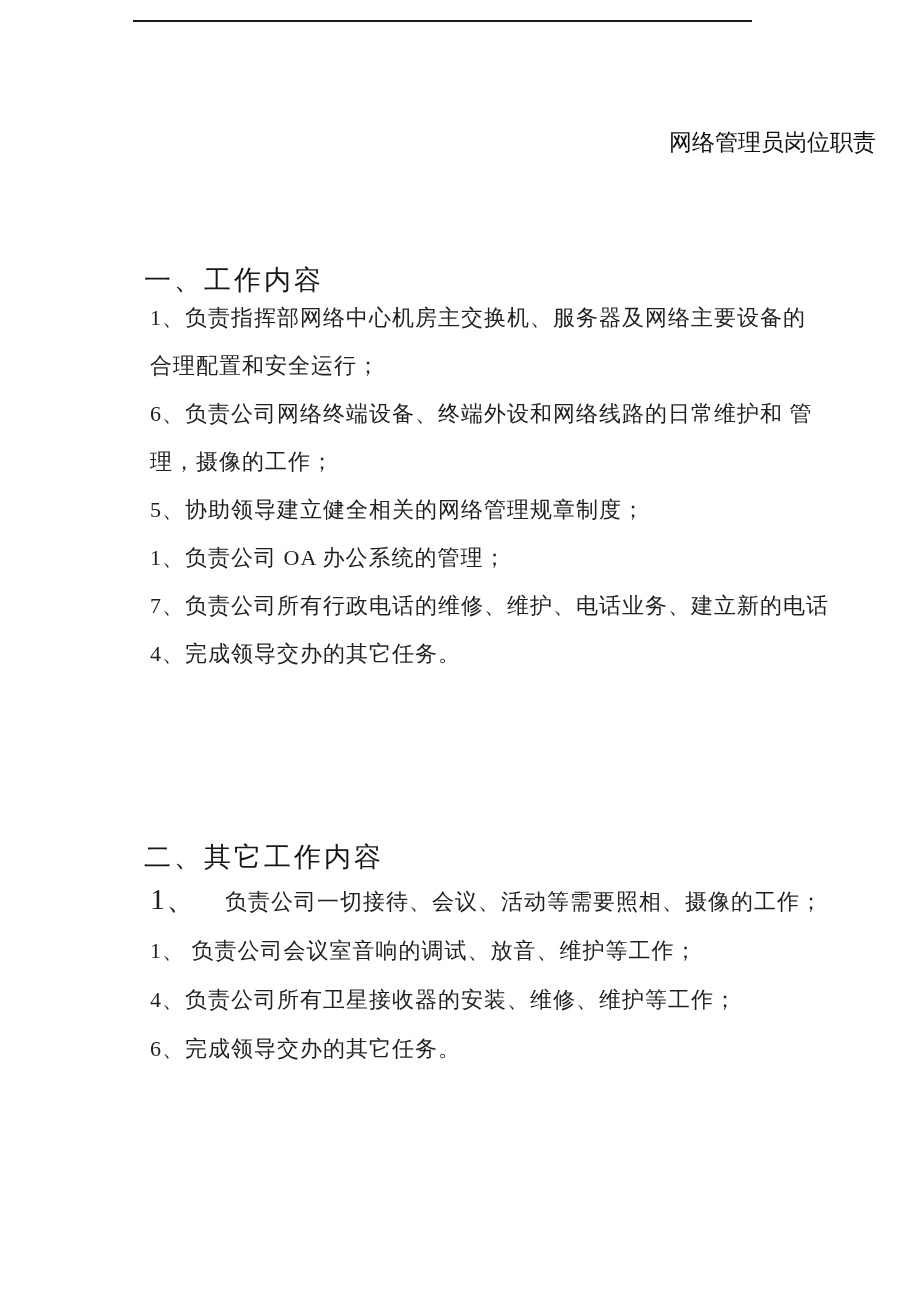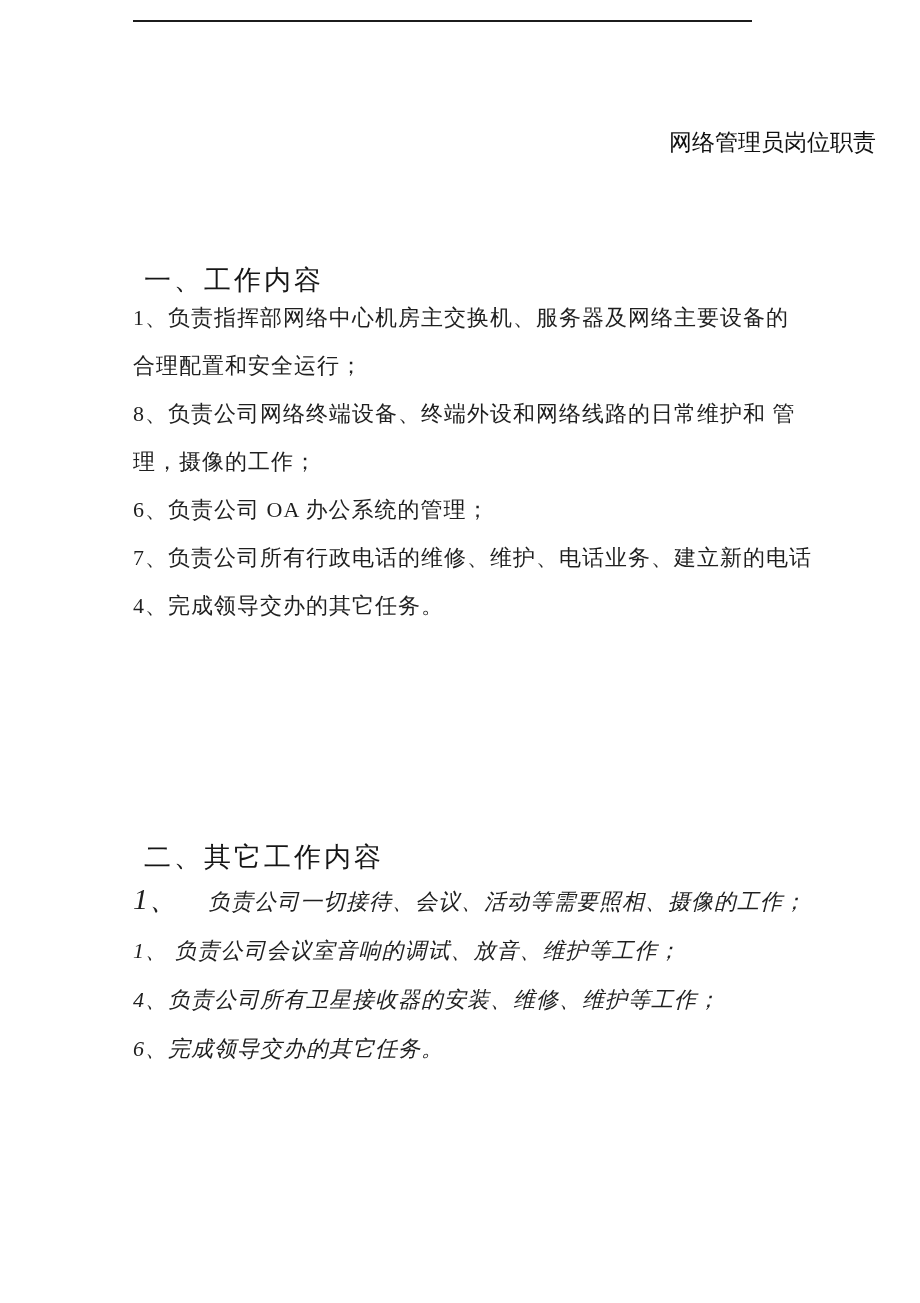--- a/index.html
+++ b/index.html
@@ -44,50 +44,51 @@
     line-height: 34px;
     letter-spacing: 3px;
     font-weight: 400;
     color: #161616;
     white-space: nowrap;
   }
   .sec1-h { top: 249px; }
   .sec2-h { top: 826px; }
   .body-block {
     position: absolute;
-    left: 133px;
+    left: 150px;
     font-size: 22px;
     letter-spacing: 1px;
     color: #1f1f1f;
   }
   .body1 { top: 294px; line-height: 48px; }
-  .body2 { top: 874px; line-height: 49px; font-style: italic; }
+  .body2 { top: 874px; line-height: 49px; }
   .line { white-space: nowrap; }
   .big-num {
     font-size: 30px;
     margin-right: 28px;
   }
 </style>
 </head>
 <body>
 
 <div class="page">
 
   <div class="top-rule"></div>
 
   <h1 class="doc-title">网络管理员岗位职责</h1>
 
   <h2 class="sec-heading sec1-h">一、工作内容</h2>
 
   <div class="body-block body1">
     <div class="line">1、负责指挥部网络中心机房主交换机、服务器及网络主要设备的</div>
     <div class="line">合理配置和安全运行；</div>
-    <div class="line">8、负责公司网络终端设备、终端外设和网络线路的日常维护和 管</div>
+    <div class="line">6、负责公司网络终端设备、终端外设和网络线路的日常维护和 管</div>
     <div class="line">理，摄像的工作；</div>
-    <div class="line">6、负责公司 OA 办公系统的管理；</div>
+    <div class="line">5、协助领导建立健全相关的网络管理规章制度；</div>
+    <div class="line">1、负责公司 OA 办公系统的管理；</div>
     <div class="line">7、负责公司所有行政电话的维修、维护、电话业务、建立新的电话</div>
     <div class="line">4、完成领导交办的其它任务。</div>
   </div>
 
   <h2 class="sec-heading sec2-h">二、其它工作内容</h2>
 
   <div class="body-block body2">
     <div class="line">
       <span class="big-num">1、</span><span>负责公司一切接待、会议、活动等需要照相、摄像的工作；</span>
     </div>

